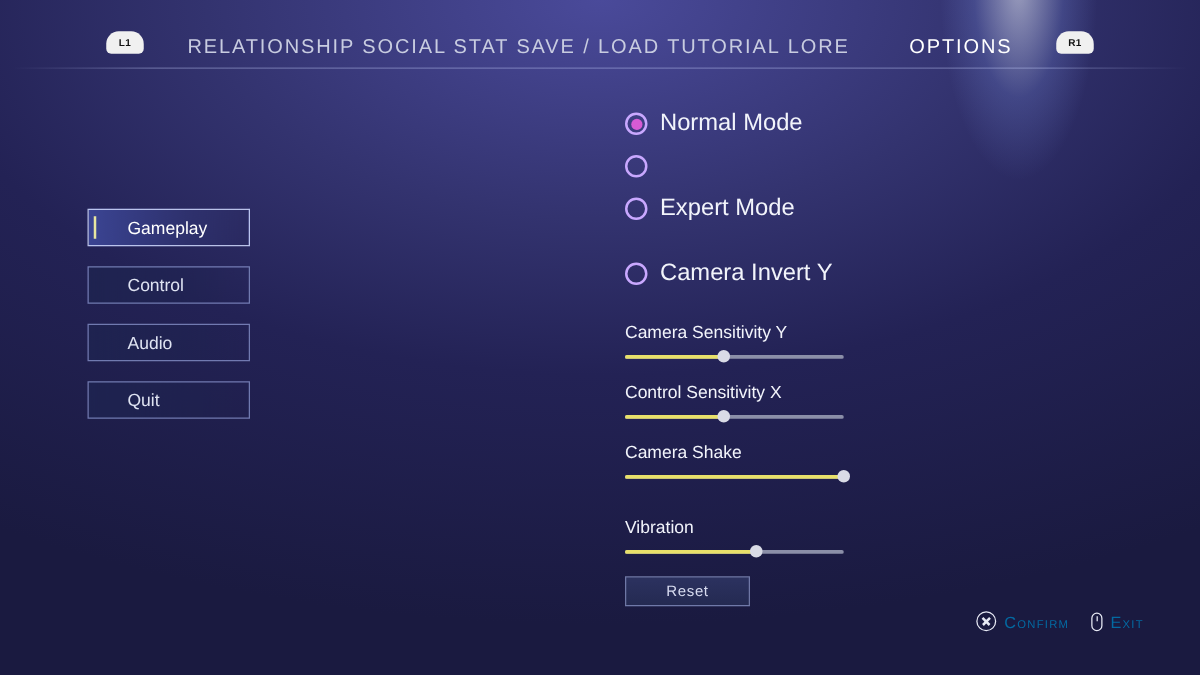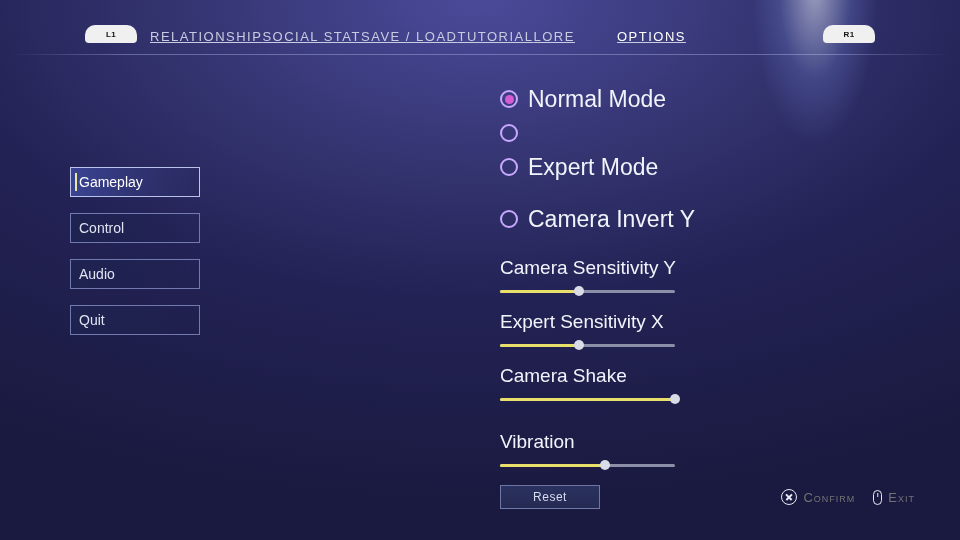--- a/index.html
+++ b/index.html
@@ -9,42 +9,42 @@
       radial-gradient(ellipse 90px 220px at 815px -10px, rgba(240,245,255,0.55), rgba(120,140,220,0.25) 40%, rgba(60,60,140,0) 70%),
       radial-gradient(ellipse 900px 500px at 480px 0px, #4a4a9a 0%, #33336f 35%, #232255 60%, #1a1a40 100%);
     position: relative;
     color: #e8ecf8;
   }
 
   
   .shoulder {
     position: absolute;
     top: 25px;
-    width: 52px; height: 18px;
+    width: 30px; height: 18px;
     background: #f0f0f0;
     border-radius: 10px 10px 4px 4px;
     color: #111;
     font-size: 8px;
     font-weight: 700;
     display: flex; align-items: center; justify-content: center;
     letter-spacing: 0.3px;
   }
   .shoulder.left { left: 85px; }
   .shoulder.right { right: 85px; }
 
   
   .top-tabs {
     position: absolute;
     top: 29px;
     left: 150px; right: 150px;
     display: flex;
-    font-size: 13px;
+    justify-content: space-between;
+    font-size: 16px;
     letter-spacing: 1.5px;
     color: #c8cce0;
-    text-decoration: underline;
   }
   .top-tabs .tab { cursor: pointer; }
   .top-tabs .tab.active { color: #ffffff; font-weight: 500; margin-left: 42px; }
   .top-divider {
     position: absolute;
     top: 54px; left: 10px; right: 10px;
     height: 1px;
     background: linear-gradient(90deg, rgba(255,255,255,0) 0%, rgba(200,210,255,0.35) 12%, rgba(200,210,255,0.35) 88%, rgba(255,255,255,0) 100%);
   }
 
@@ -52,21 +52,21 @@
   .sidebar {
     position: absolute;
     left: 70px; top: 167px;
     width: 130px;
     display: flex; flex-direction: column; gap: 16px;
   }
   .side-item {
     height: 30px;
     border: 1px solid rgba(180,195,255,0.55);
     background: linear-gradient(90deg, rgba(30,35,80,0.9) 0%, rgba(30,35,80,0.5) 60%, rgba(30,35,80,0) 100%);
-    padding: 0 12px 0 8px;
+    padding: 0 12px 0 31px;
     display: flex; align-items: center;
     font-size: 14px;
     color: #dfe3f2;
     cursor: pointer;
     position: relative;
   }
   .side-item.active {
     background: linear-gradient(90deg, rgba(60,70,150,0.95) 0%, rgba(50,55,120,0.6) 60%, rgba(50,55,120,0) 100%);
     border-color: rgba(210,220,255,0.85);
     color: #fff;
@@ -79,40 +79,40 @@
 
   
   .main {
     position: absolute;
     left: 500px; top: 85px;
     width: 310px;
     color: #f2f4fb;
   }
   .radio-row {
     display: flex; align-items: center; gap: 10px;
-    font-size: 23px;
+    font-size: 19px;
     margin-bottom: 6px;
     cursor: pointer;
     height: 28px;
   }
   .radio-row .ring {
     width: 18px; height: 18px;
     border: 2px solid #c9a8ff;
     border-radius: 50%;
     display: flex; align-items: center; justify-content: center;
     flex: none;
   }
   .radio-row.checked .ring::after {
     content: ""; width: 9px; height: 9px; border-radius: 50%; background: #d75bd4;
   }
   .gap-sm { height: 12px; }
   .gap-md { height: 18px; }
 
   .slider-block { margin-bottom: 14px; }
-  .slider-block .label { font-size: 19px; margin-bottom: 6px; }
+  .slider-block .label { font-size: 14px; margin-bottom: 6px; }
   .slider {
     position: relative; width: 175px; height: 12px;
     cursor: pointer;
   }
   .slider .track {
     position: absolute; left:0; right:0; top:5px; height:3px;
     background: #8b8fa8; border-radius: 2px;
   }
   .slider .fill {
     position: absolute; left:0; top:5px; height:3px;
@@ -136,21 +136,21 @@
     letter-spacing: 0.5px;
   }
 
   
   .footer {
     position: absolute;
     right: 45px; bottom: 35px;
     display: flex; gap: 18px; align-items: center;
     font-size: 13px; letter-spacing: 1px;
     font-variant: small-caps;
-    color: #737373;
+    color: #0369a1;
   }
   .hint { display: flex; align-items: center; gap: 6px; }
   .glyph-cross {
     width:16px;height:16px;border:1.5px solid #e8eaf5;border-radius:50%;
     position:relative; flex:none;
   }
   .glyph-cross::before, .glyph-cross::after {
     content:"";position:absolute;left:3px;right:3px;top:50%;height:1.5px;background:#e8eaf5;
     transform-origin:center;
   }
@@ -211,21 +211,21 @@
 
   <div class="slider-block">
     <div class="label">Camera Sensitivity Y</div>
     <div class="slider">
       <div class="track"></div>
       <div class="fill" style="width: 45%;"></div>
       <div class="thumb" style="left: 45%;"></div>
     </div>
   </div>
   <div class="slider-block">
-    <div class="label">Expert Sensitivity X</div>
+    <div class="label">Control Sensitivity X</div>
     <div class="slider">
       <div class="track"></div>
       <div class="fill" style="width: 45%;"></div>
       <div class="thumb" style="left: 45%;"></div>
     </div>
   </div>
   <div class="slider-block">
     <div class="label">Camera Shake</div>
     <div class="slider">
       <div class="track"></div>

